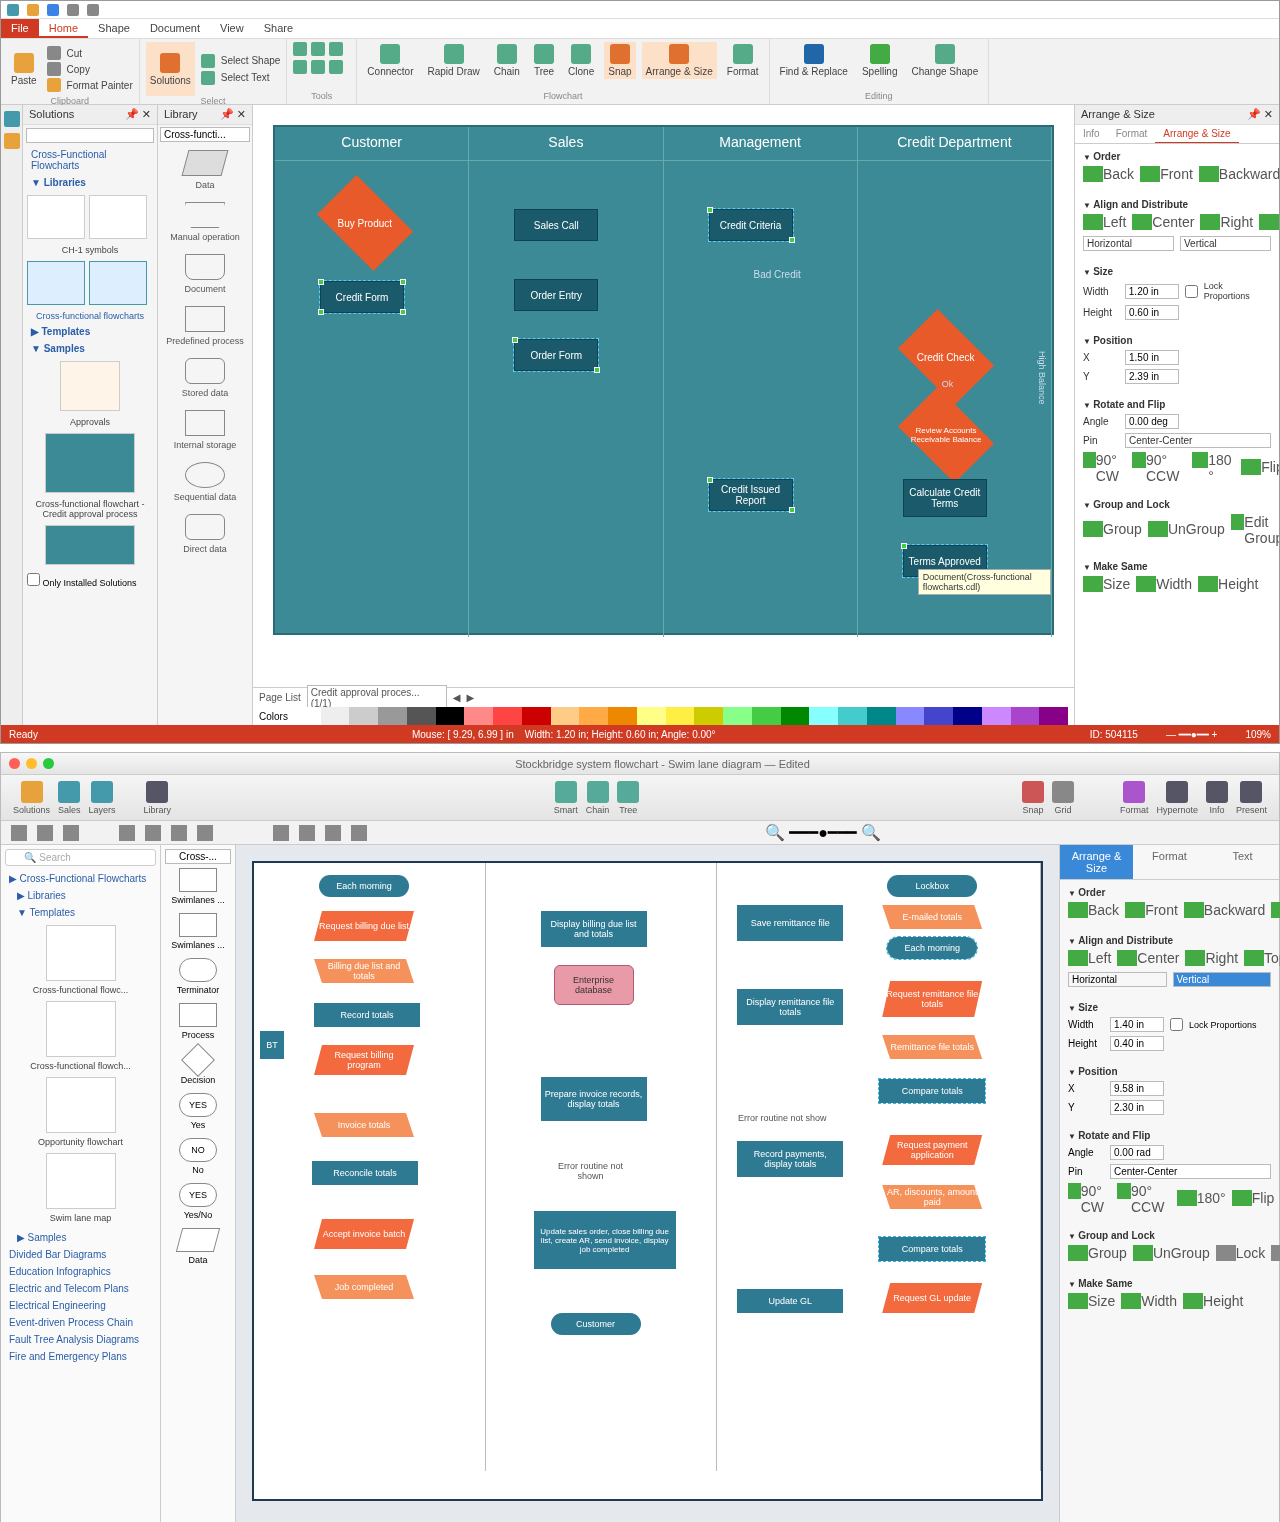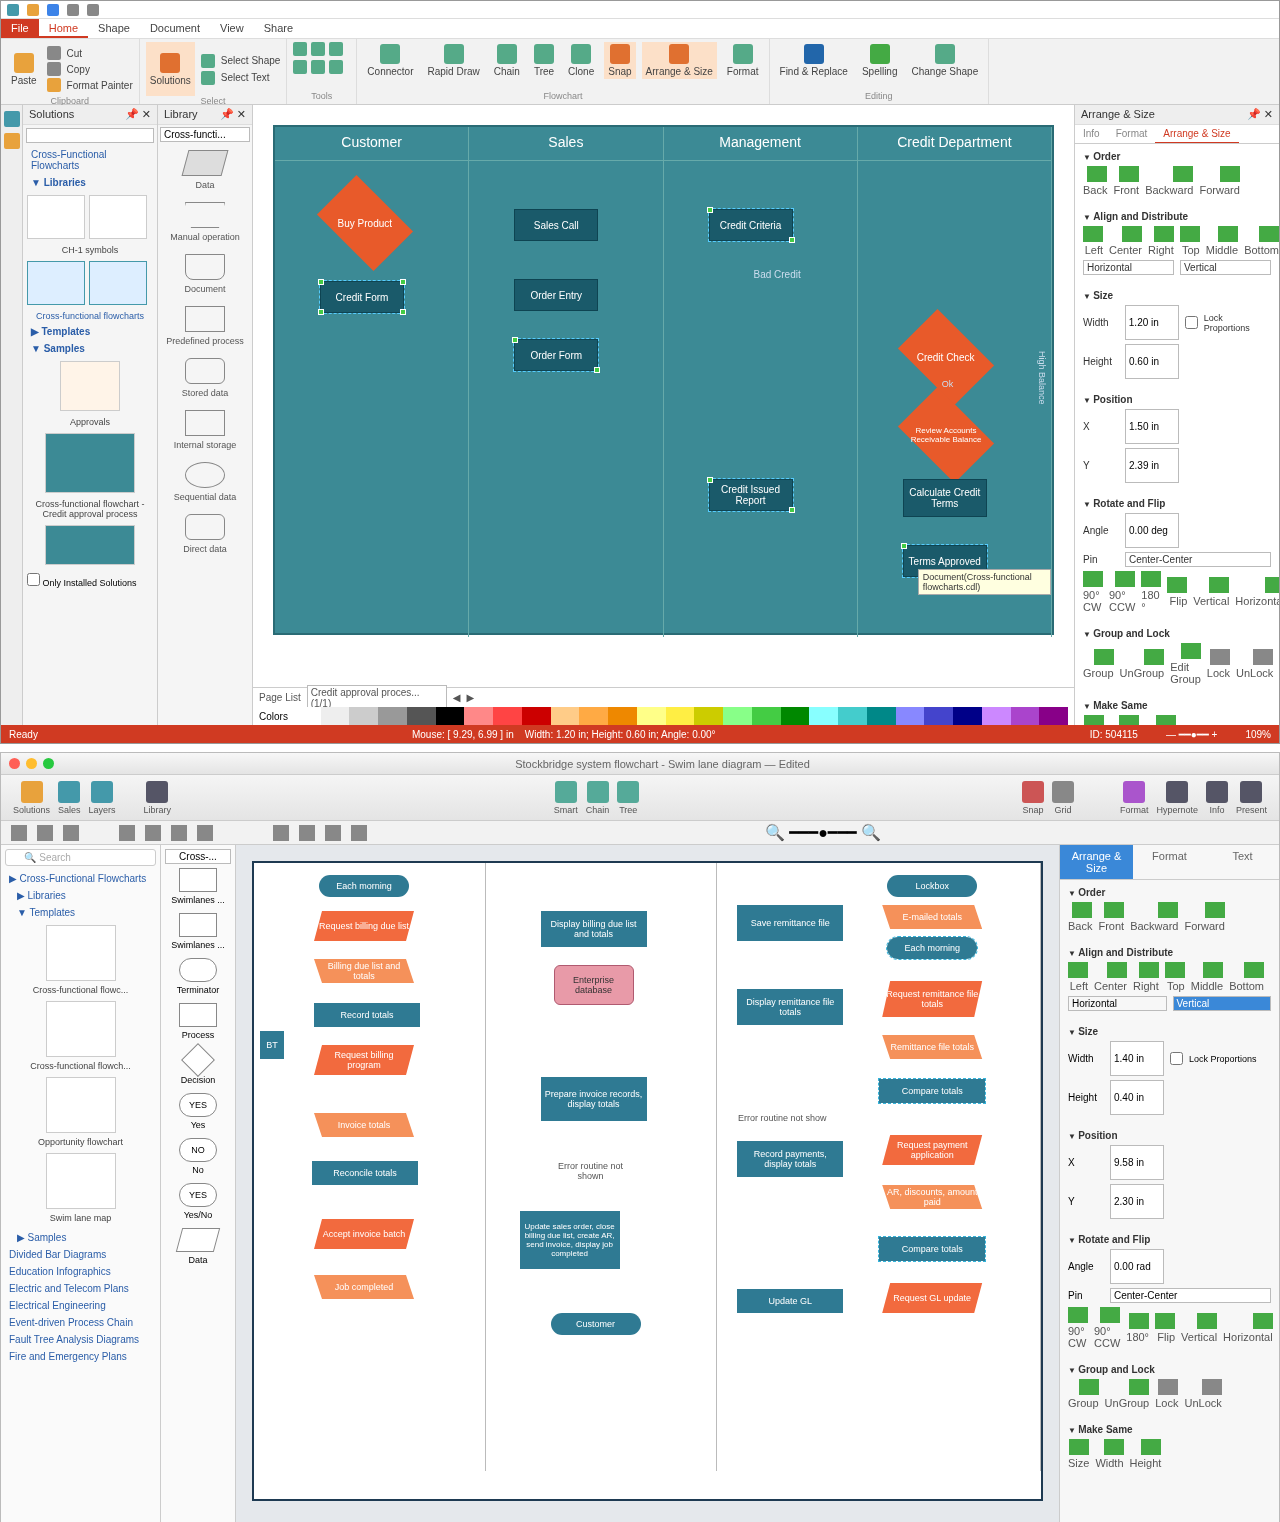--- a/index.html
+++ b/index.html
@@ -67,23 +67,23 @@
 .status{height:18px;background:#d03a22;color:#fff;font-size:10px;display:flex;align-items:center;padding:0 8px;gap:28px}
 
 .arrange-panel{width:205px;background:#fff;border-left:1px solid #ccc;font-size:10px;color:#333;overflow-y:auto}
 .ap-tabs{display:flex;border-bottom:1px solid #ccc;font-size:10px}
 .ap-tab{padding:3px 8px;color:#888}
 .ap-tab.active{color:#d03a22;border-bottom:1px solid #d03a22}
 .ap-sec{padding:4px 8px}
 .ap-sec h4{font-size:10px;margin:3px 0;color:#333}
 .ap-sec h4::before{content:"▼ ";font-size:8px}
 .ap-row{display:flex;gap:6px;margin:4px 0;align-items:center}
-.ap-btn{display:flex;flex-direction:column;align-items:flex-end;font-size:11px;color:#555}
+.ap-btn{display:flex;flex-direction:row;align-items:flex-start;font-size:14px;color:#555}
 .ap-btn .ic{width:20px;height:16px;background:#4a4;margin-bottom:2px}
-.ap-input{border:1px solid #bbb;width:54px;padding:11px 3px;font-size:10px}
+.ap-input{border:1px solid #bbb;width:54px;padding:1px 3px;font-size:10px}
 .ap-combo{border:1px solid #bbb;padding:1px 3px;font-size:10px;flex:1}
 
 .mac{border:1px solid #bbb;background:#ececec}
 .mac-titlebar{height:22px;display:flex;align-items:center;padding:0 8px;font-size:11px;color:#666;background:linear-gradient(#f7f7f7,#e4e4e4);border-bottom:1px solid #ccc}
 .mac-lights{display:flex;gap:6px}
 .mac-lights span{width:11px;height:11px;border-radius:50%}
 .mac-title{flex:1;text-align:center}
 .mac-tool{height:46px;display:flex;align-items:center;padding:0 12px;gap:8px;border-bottom:1px solid #ccc;background:linear-gradient(#f5f5f5,#e4e4e4)}
 .mac-tbtn{display:flex;flex-direction:column;align-items:center;font-size:9px;color:#555}
 .mac-tbtn .ic{width:22px;height:22px;background:#5a9;border-radius:3px;margin-bottom:2px}
@@ -733,21 +733,21 @@
       <div class="ms pbox" style="top:298px;left:58px;height:24px">Reconcile totals</div>
       <div class="ms trap" style="top:356px;left:60px">Accept invoice batch</div>
       <div class="ms trap2" style="top:412px;left:60px">Job completed</div>
       <div class="ms pbox" style="top:168px;left:6px;width:24px;height:28px">BT</div>
      </div>
      <div class="mac-lane">
       <div class="ms pbox" style="top:48px;left:55px">Display billing due list and totals</div>
       <div class="ms db" style="top:102px;left:68px">Enterprise database</div>
       <div class="ms pbox" style="top:214px;left:55px;height:44px">Prepare invoice records, display totals</div>
       <div style="position:absolute;top:298px;left:60px;font-size:9px;color:#555;width:90px;text-align:center">Error routine not shown</div>
-      <div class="ms pbox" style="top:348px;left:34px;width:100px;height:58px;font-size:8px">Update sales order, close billing due list, create AR, send invoice, display job completed</div>
+      <div class="ms pbox" style="top:348px;left:48px;width:142px;height:58px;font-size:8px">Update sales order, close billing due list, create AR, send invoice, display job completed</div>
       <div class="ms term" style="top:450px;left:65px">Customer</div>
      </div>
      <div class="mac-lane" style="flex:1.4">
       <div class="ms pbox" style="top:42px;left:20px">Save remittance file</div>
       <div class="ms pbox" style="top:126px;left:20px">Display remittance file totals</div>
       <div style="position:absolute;top:250px;left:20px;font-size:9px;color:#555;width:90px;text-align:center">Error routine not show</div>
       <div class="ms pbox" style="top:278px;left:20px">Record payments, display totals</div>
       <div class="ms pbox" style="top:426px;left:20px;height:24px">Update GL</div>
 
       <div class="ms term" style="top:12px;left:170px">Lockbox</div>

